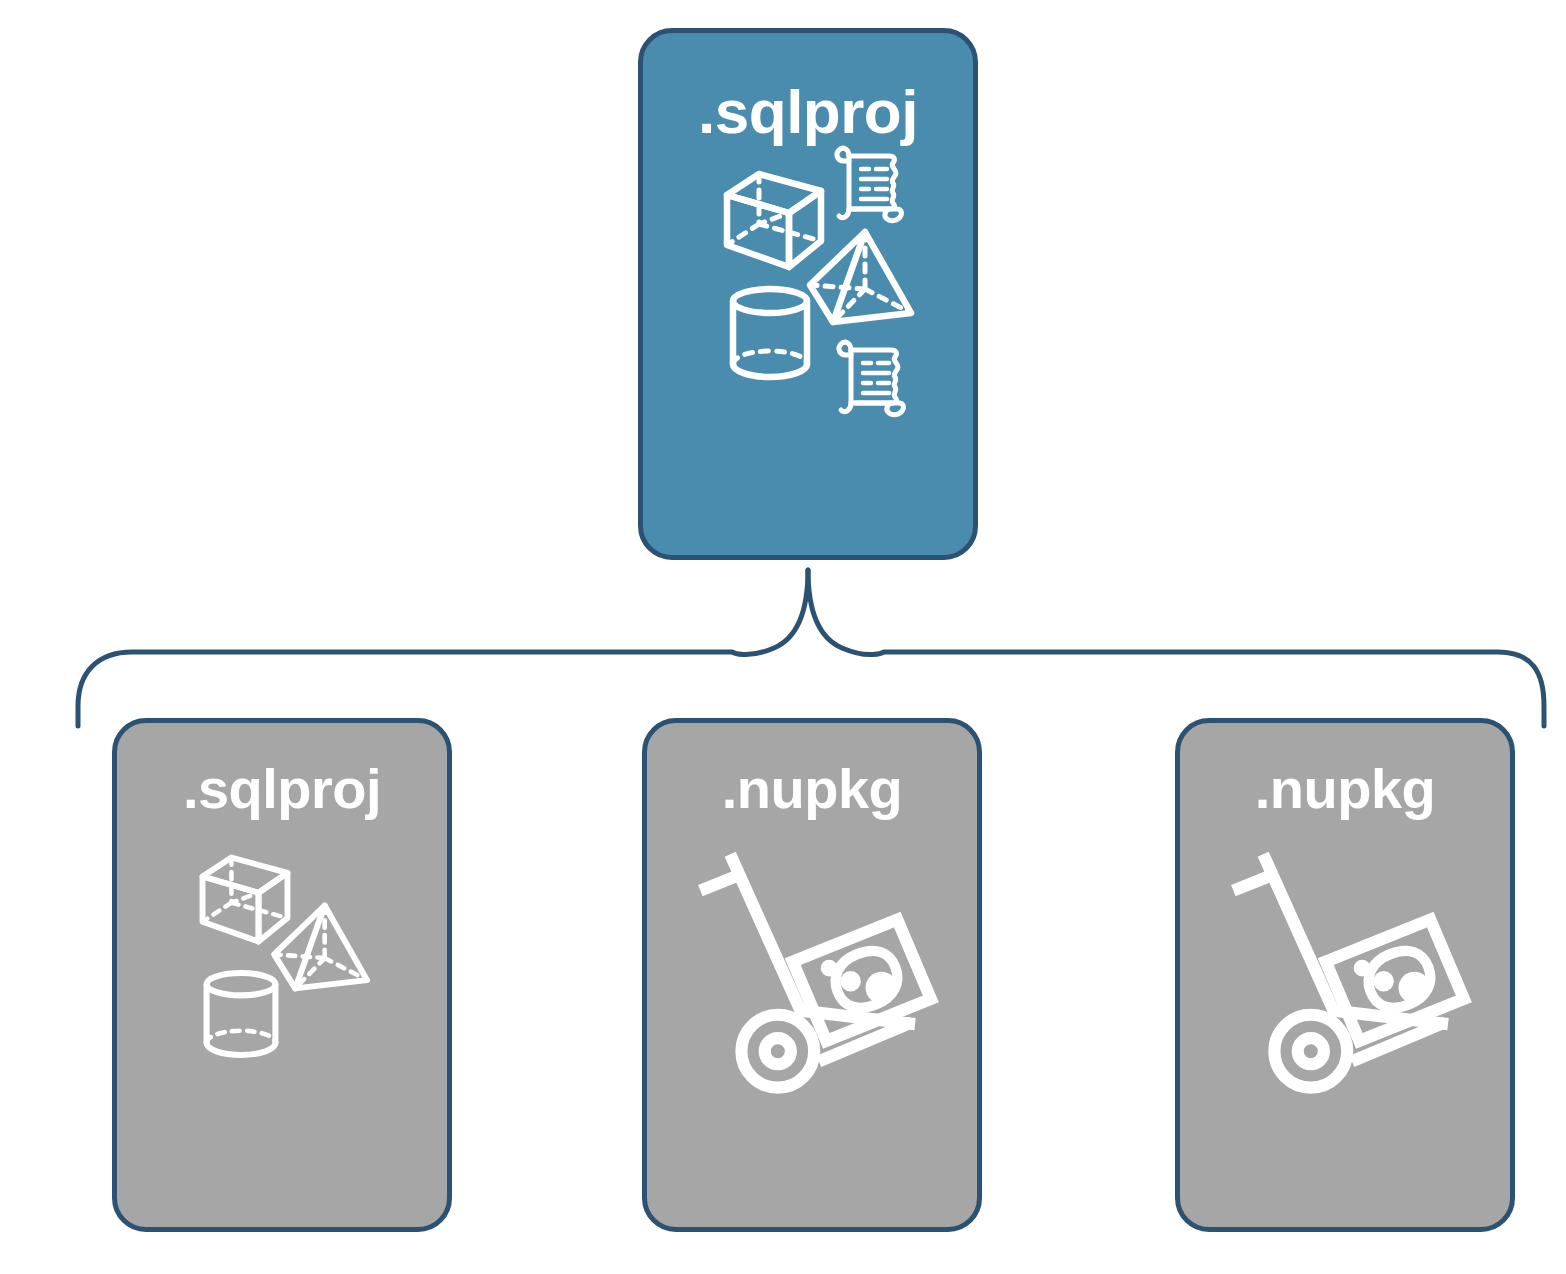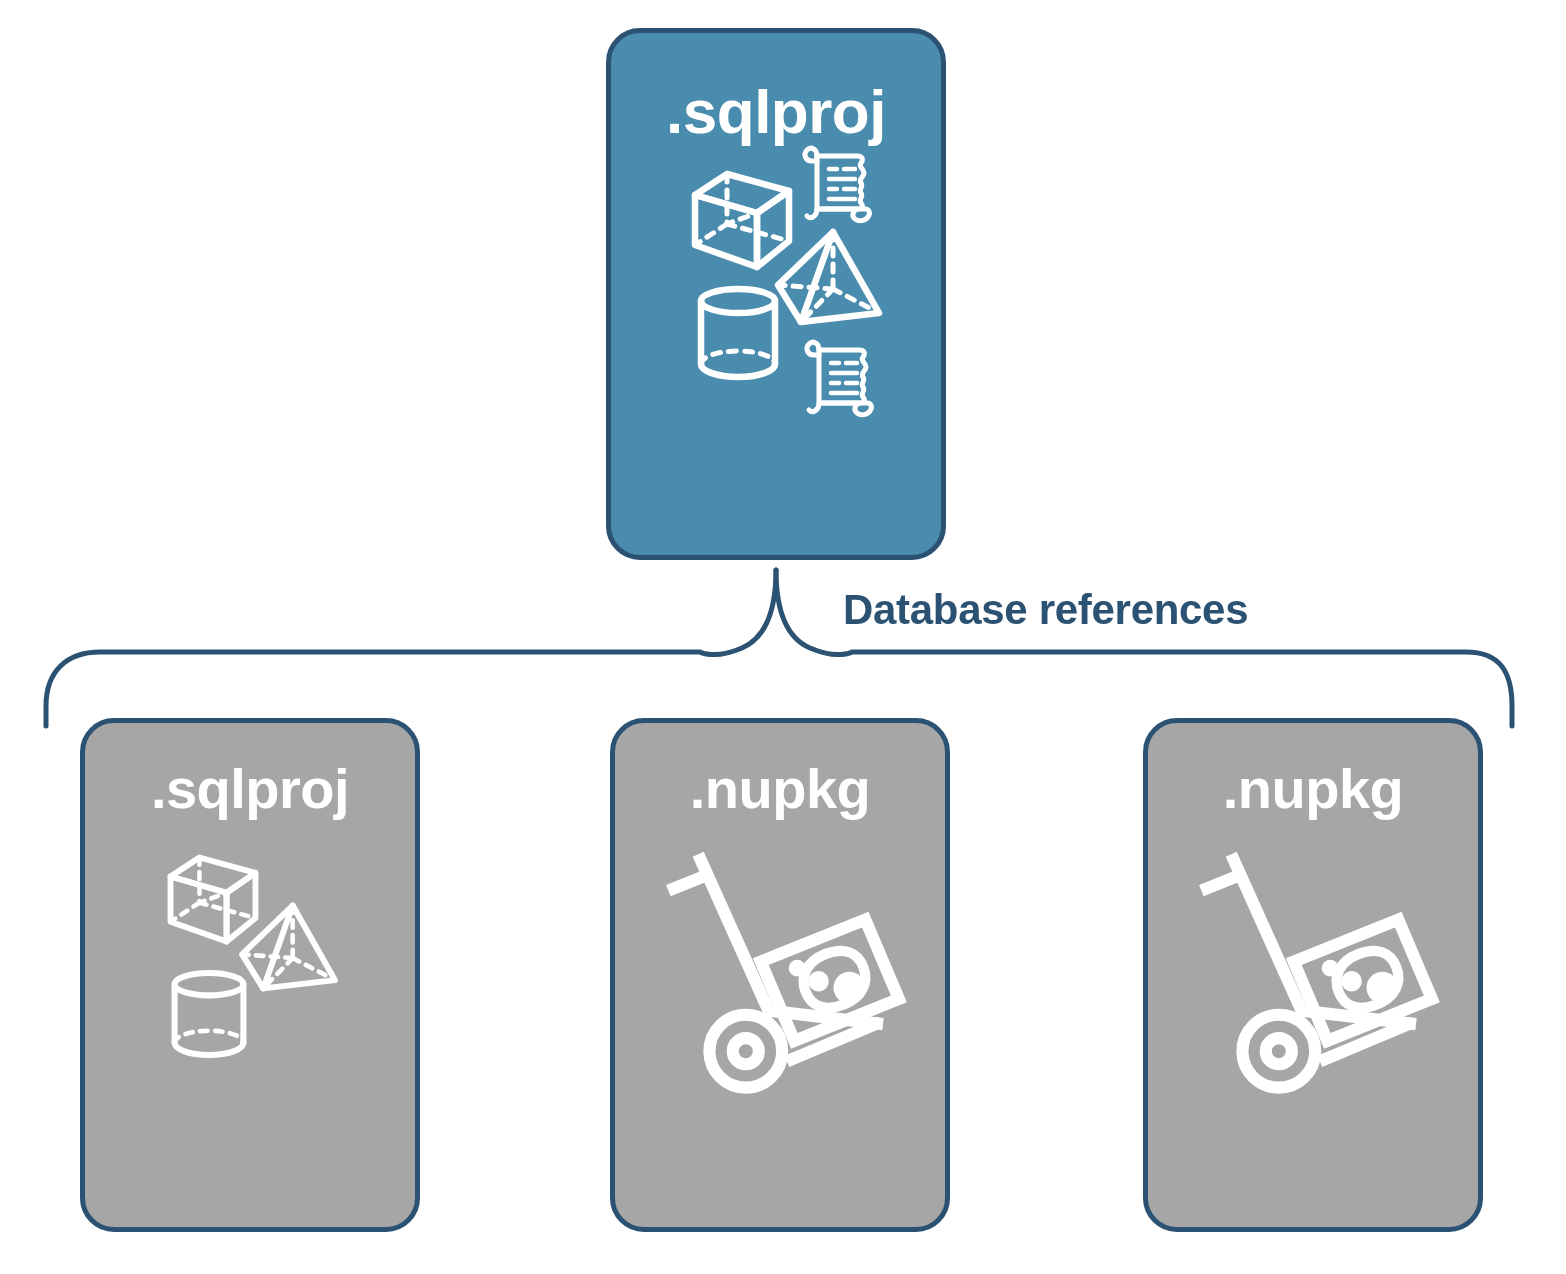--- a/index.html
+++ b/index.html
@@ -11,20 +11,21 @@
     width: 1566px;
     height: 1274px;
     position: relative;
     overflow: hidden;
     font-family: "Liberation Sans", sans-serif;
   }
 
   #diagram-root {
     position: absolute;
     inset: 0;
+    margin-left: 32px;
   }
 
   .node-box {
     position: absolute;
     box-sizing: border-box;
     border: 5px solid #2b5272;
     border-radius: 34px;
     display: flex;
     flex-direction: column;
     align-items: center;
@@ -168,21 +169,20 @@
              C66 112 46 132 46 166
              L46 186"></path>
     <path d="M776 30
              C776 62 782 96 810 108
              C838 120 852 112 852 112
              L1466 112
              C1500 112 1512 132 1512 166
              L1512 186"></path>
   </svg>
 
-  <div id="bracket-label">Database references</div>
 
   <div class="node-box secondary" id="node-sqlproj-ref">
     <div class="node-title">.sqlproj</div>
 
     <div class="icon-cluster">
 
       <svg style="left:78px; top:36px;" width="100" height="94" viewBox="0 0 110 104" fill="none" stroke="#ffffff" stroke-width="6.5" stroke-linecap="round" stroke-linejoin="round">
         <path d="M8 26 L40 5 L102 22 L70 44 Z"></path>
         <path d="M8 26 L8 76 L70 98 L70 44 Z"></path>
         <path d="M70 44 L102 22 L102 72 L70 98 Z"></path>

